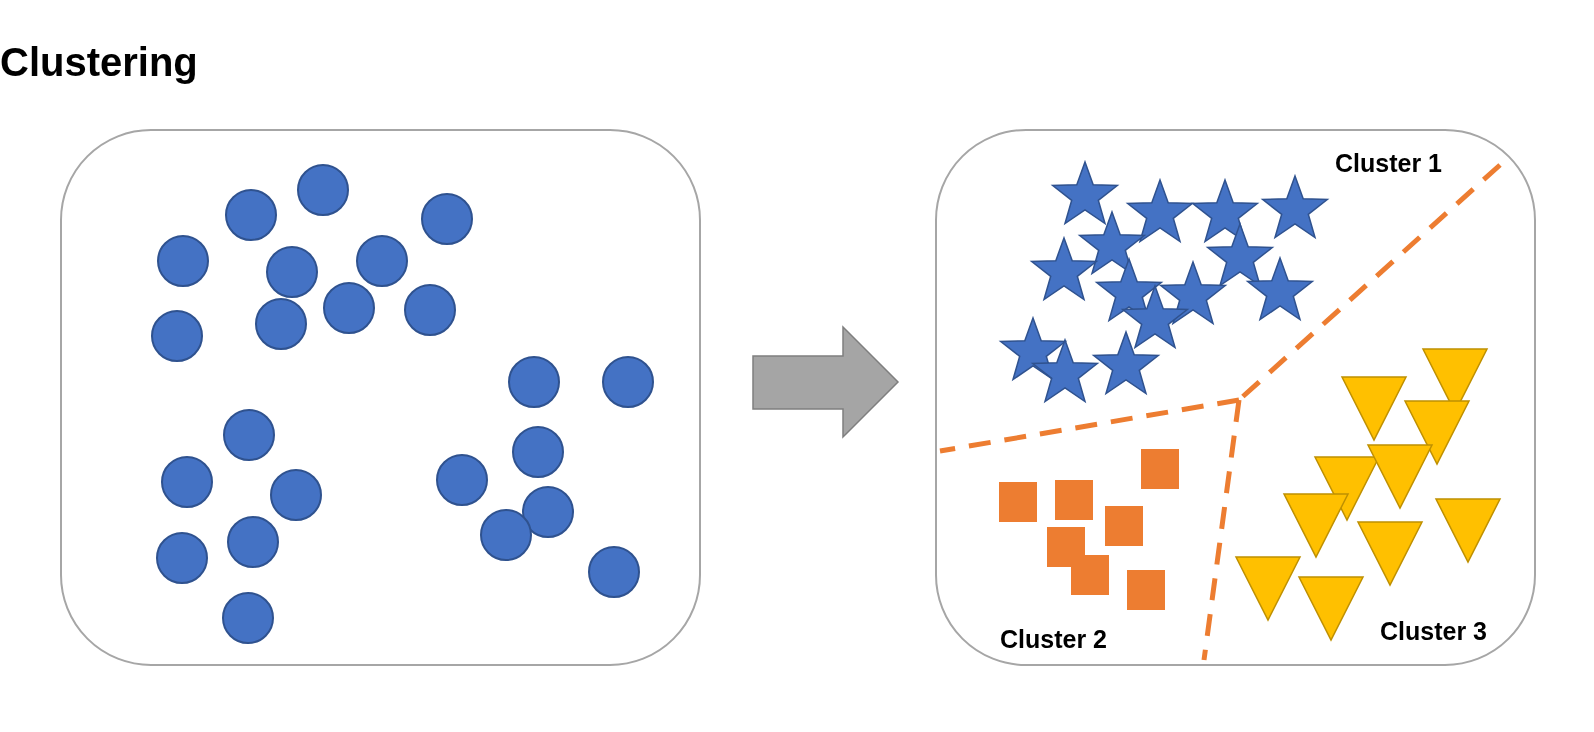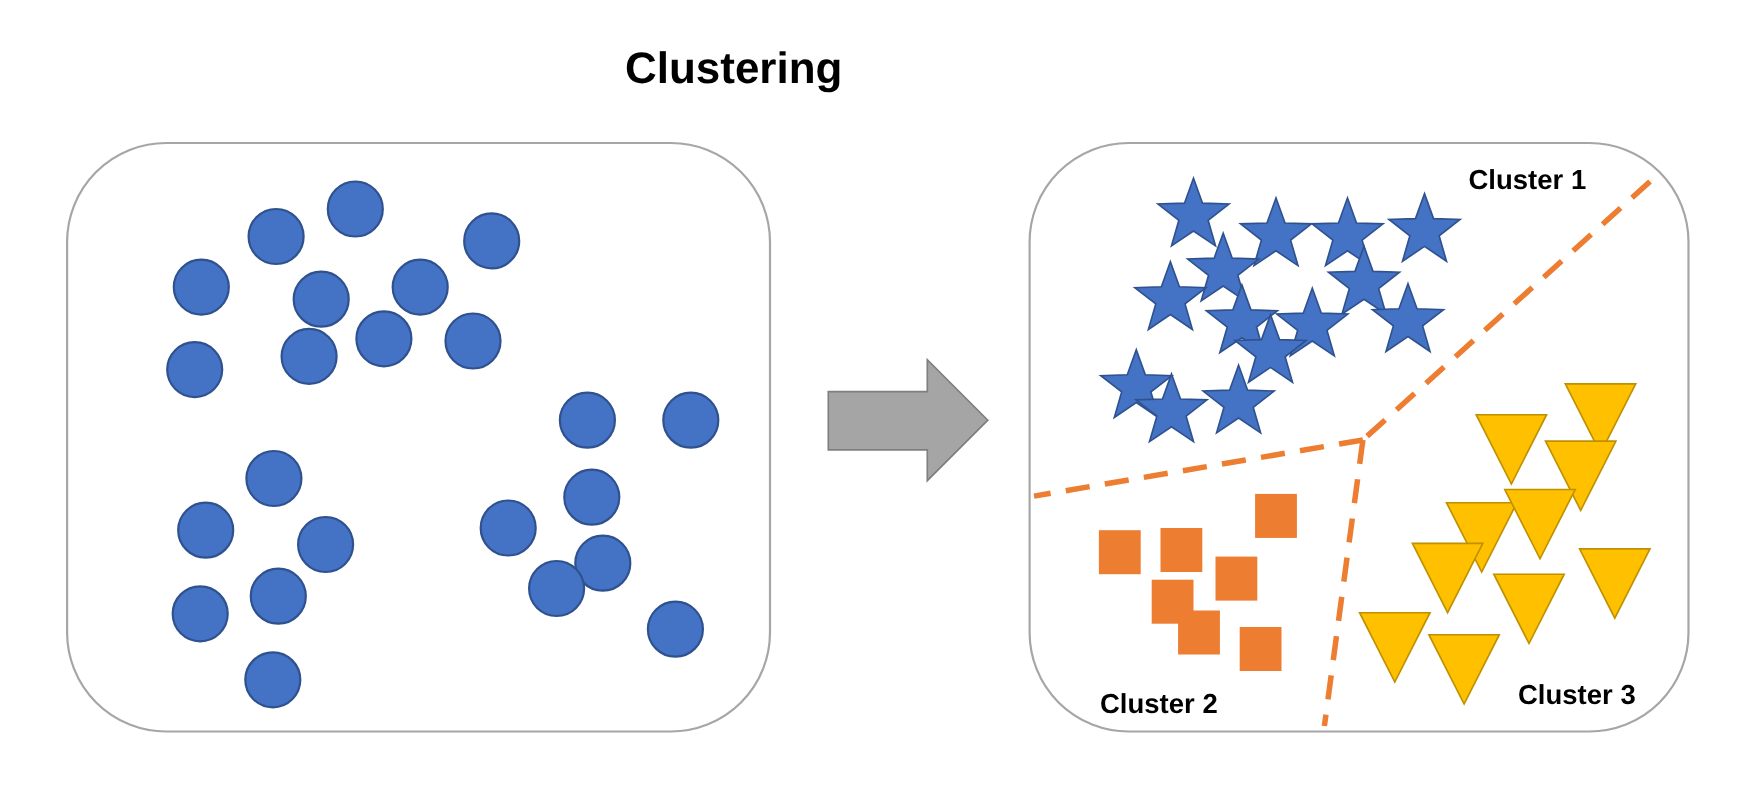--- a/index.html
+++ b/index.html
@@ -1,17 +1,17 @@
 <!DOCTYPE html>
 <html><head>
 <meta charset="utf-8">
 <style>
   html, body { margin:0; padding:0; background:#ffffff; }
   body { width:1594px; height:732px; position:relative; overflow:hidden; font-family:"Liberation Sans", "DejaVu Sans", sans-serif; }
-  #title { position:absolute; left:0; top:40px; width:1334px; text-align:center; font-weight:bold; font-size:40px; color:#000; }
+  #title { position:absolute; left:0; top:40px; width:1334px; text-align:left; font-weight:bold; font-size:40px; color:#000; }
   svg#diagram { position:absolute; left:0; top:0; }
   .label { font-family:"Liberation Sans", "DejaVu Sans", sans-serif; font-weight:bold; font-size:25px; fill:#000; }
 </style>
 </head>
 <body>
 
 <div id="title">Clustering</div>
 
 <svg id="diagram" width="1594" height="732" viewBox="0 0 1594 732">
 

